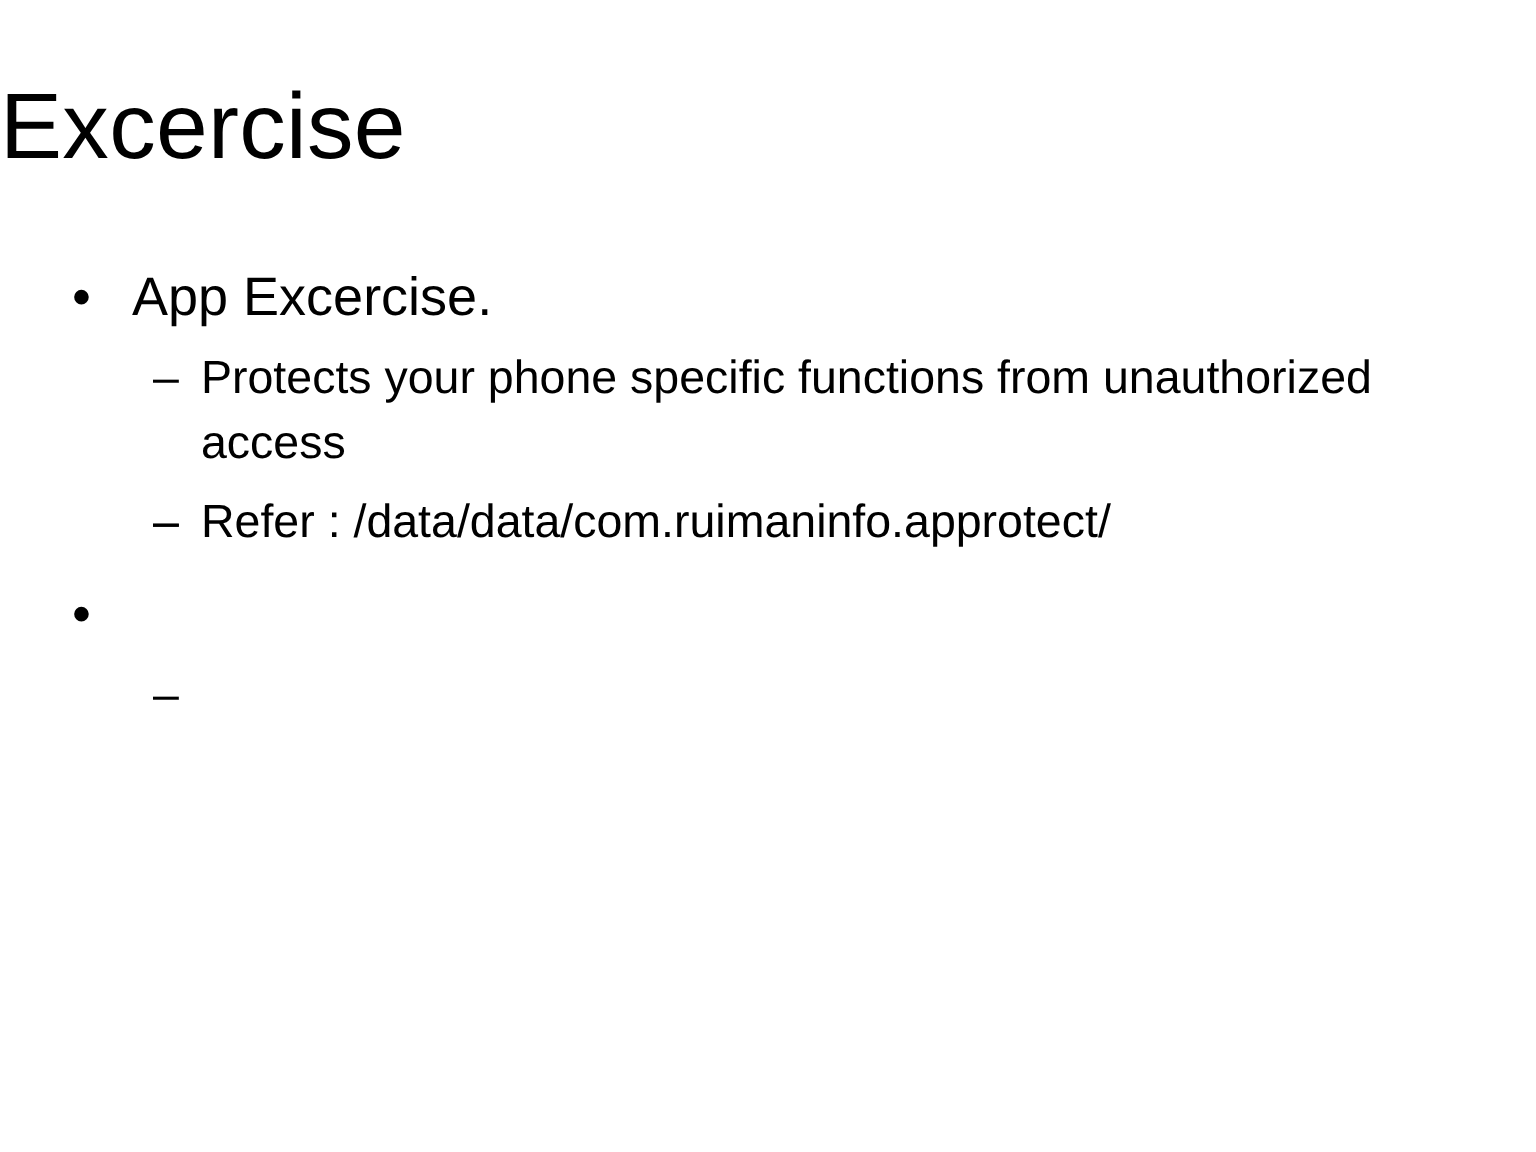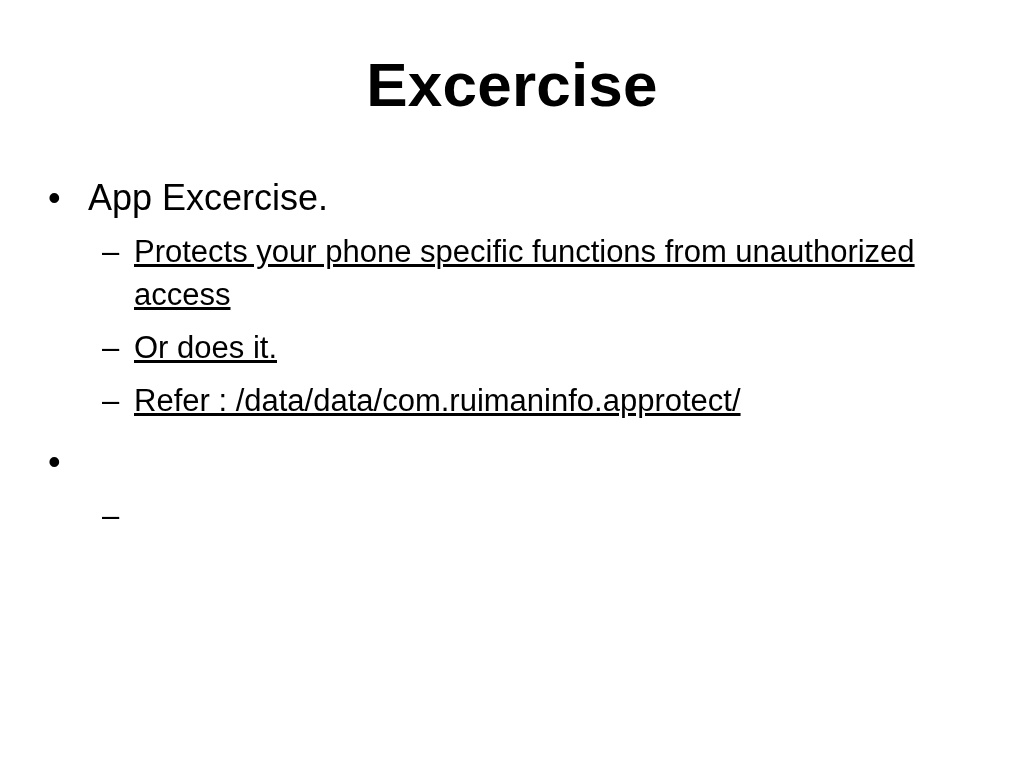--- a/index.html
+++ b/index.html
@@ -23,24 +23,23 @@
     height: 768px;
     background: #ffffff;
   }
 
   
   .slide-title {
     position: absolute;
     left: 0;
     top: 52px;
     width: 1024px;
-    text-align: center;
     font-size: 62px;
     line-height: 1.05;
-    font-weight: bold;
+    font-weight: normal;
     letter-spacing: 0.2px;
     color: #000000;
     margin: 0;
     white-space: nowrap;
   }
 
   
   .body-list {
     position: absolute;
     left: 0;
@@ -86,21 +85,20 @@
     left: 102px;
     top: 0;
     width: 26px;
     font-size: 31px;
     line-height: 43px;
     text-align: left;
   }
 
   .lvl2 .text {
     display: block;
-    text-decoration: underline;
   }
 
   .spacer-1 { height: 6px; }
   .spacer-2 { height: 8px; }
 </style>
 </head>
 <body>
 
 <div class="slide">
 
@@ -115,21 +113,20 @@
 
     <div class="spacer-1"></div>
 
     <div class="bullet lvl2">
       <span class="marker">–</span>
       <span class="text">Protects your phone specific functions from unauthorized access</span>
     </div>
 
     <div class="bullet lvl2">
       <span class="marker">–</span>
-      <span class="text">Or does it.</span>
     </div>
 
     <div class="bullet lvl2">
       <span class="marker">–</span>
       <span class="text">Refer : /data/data/com.ruimaninfo.approtect/</span>
     </div>
 
     <div class="spacer-2"></div>
 
     <div class="bullet lvl1">

